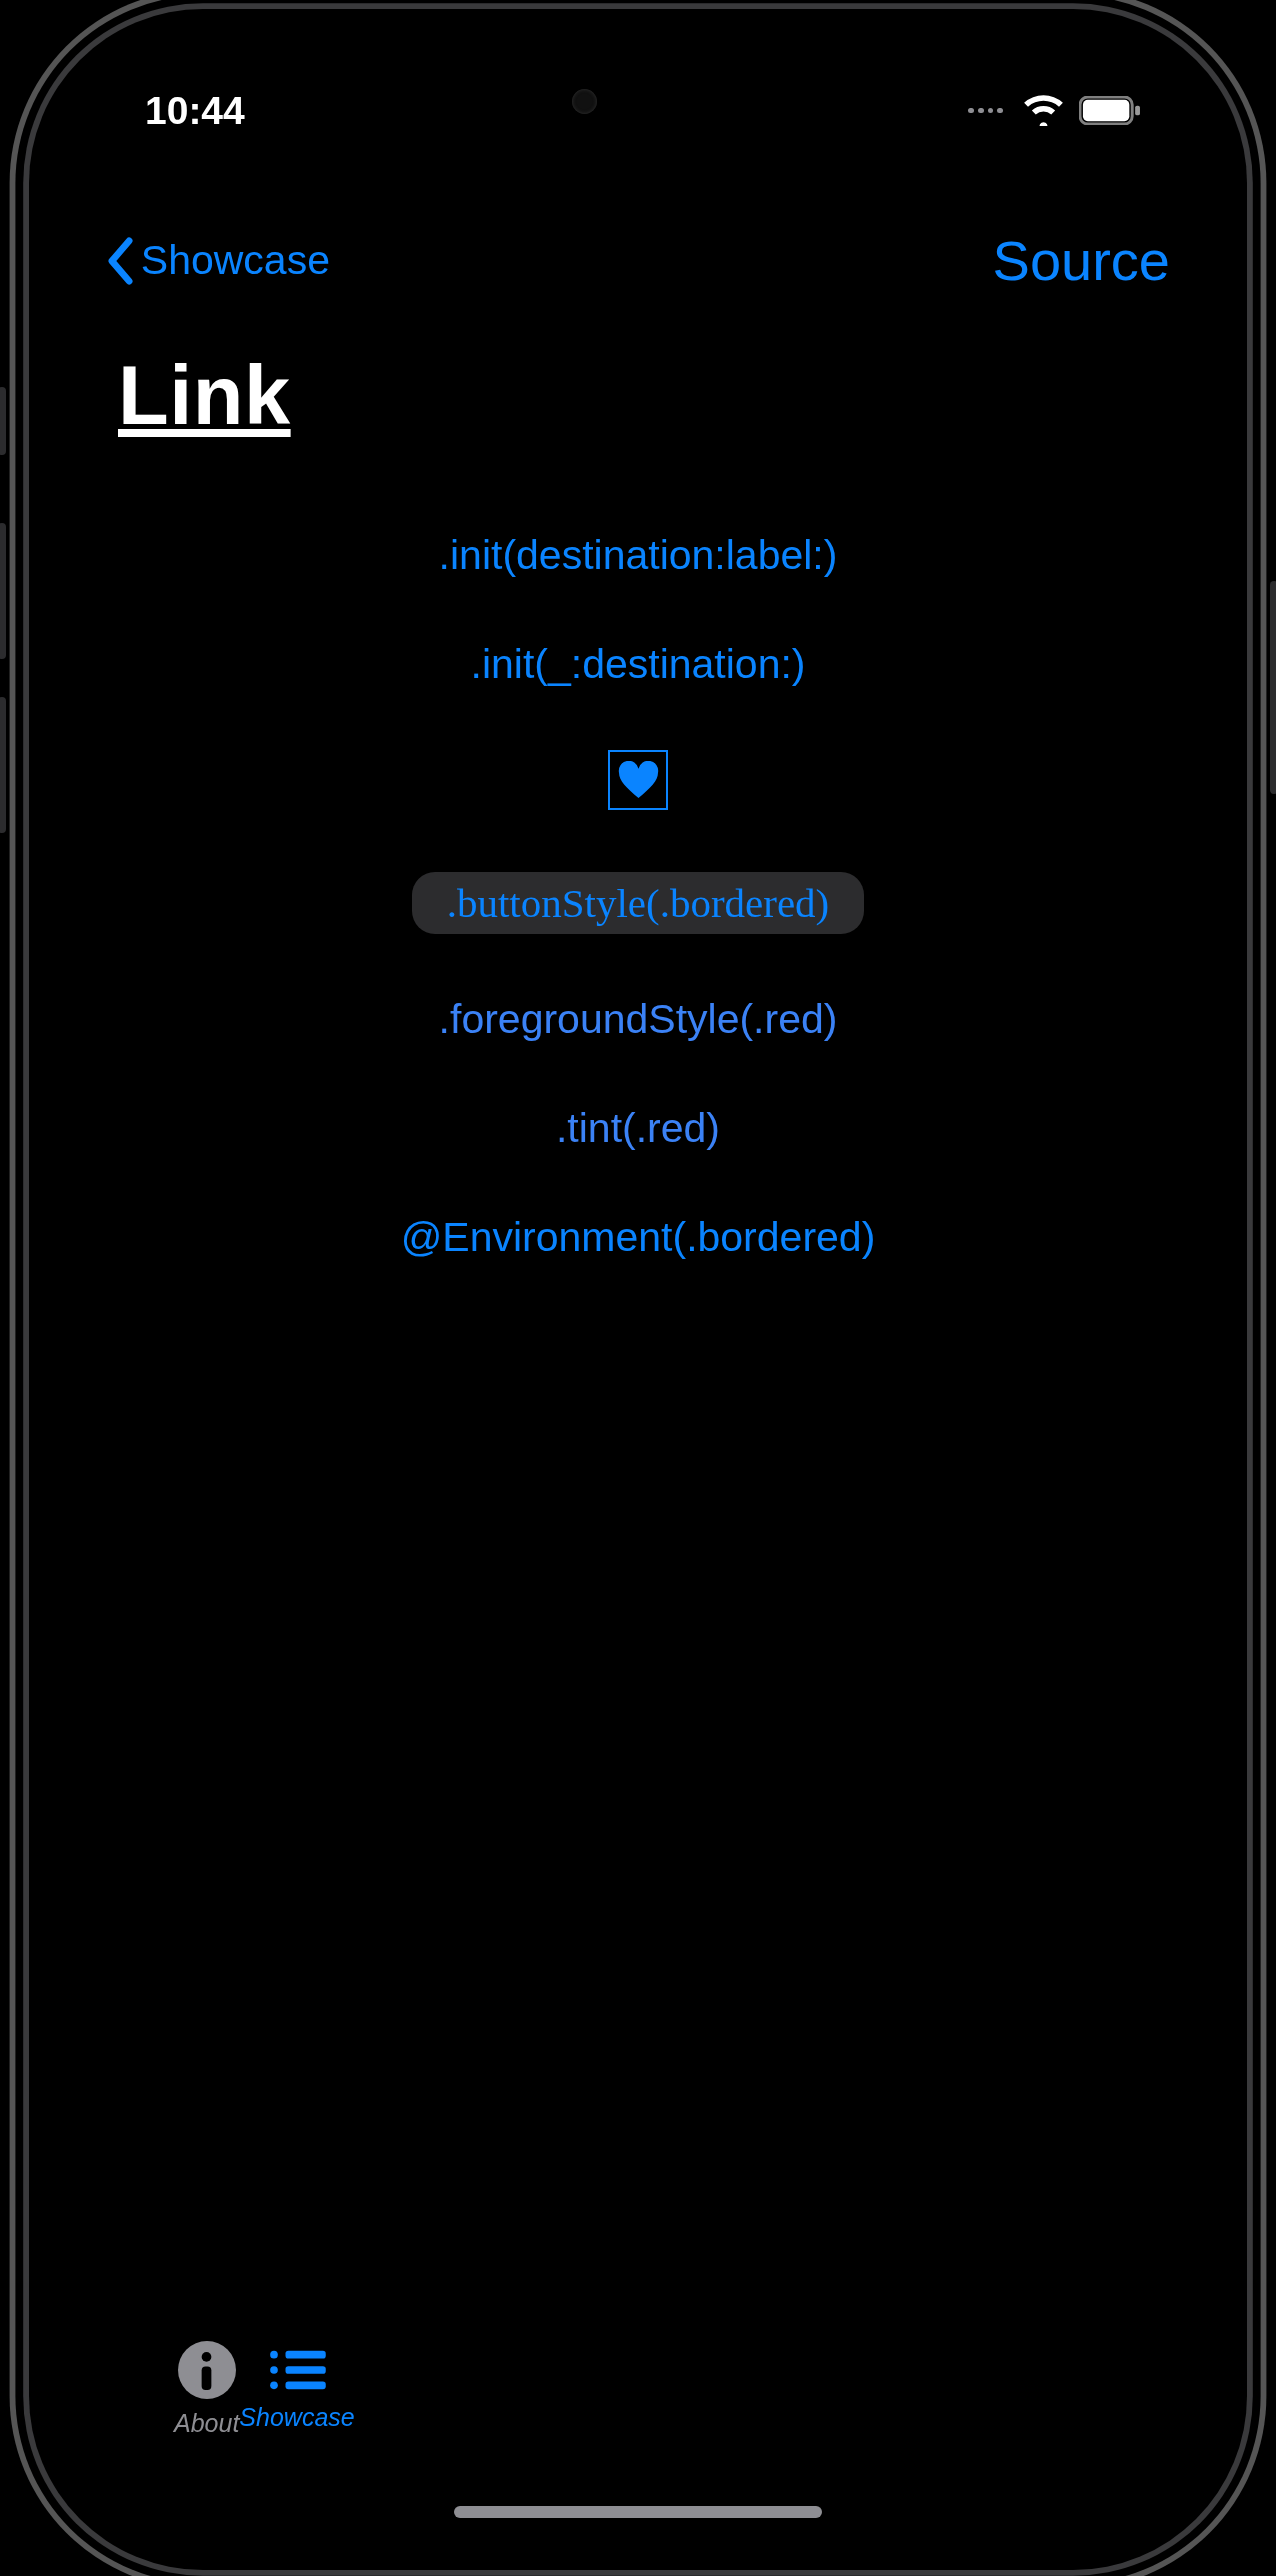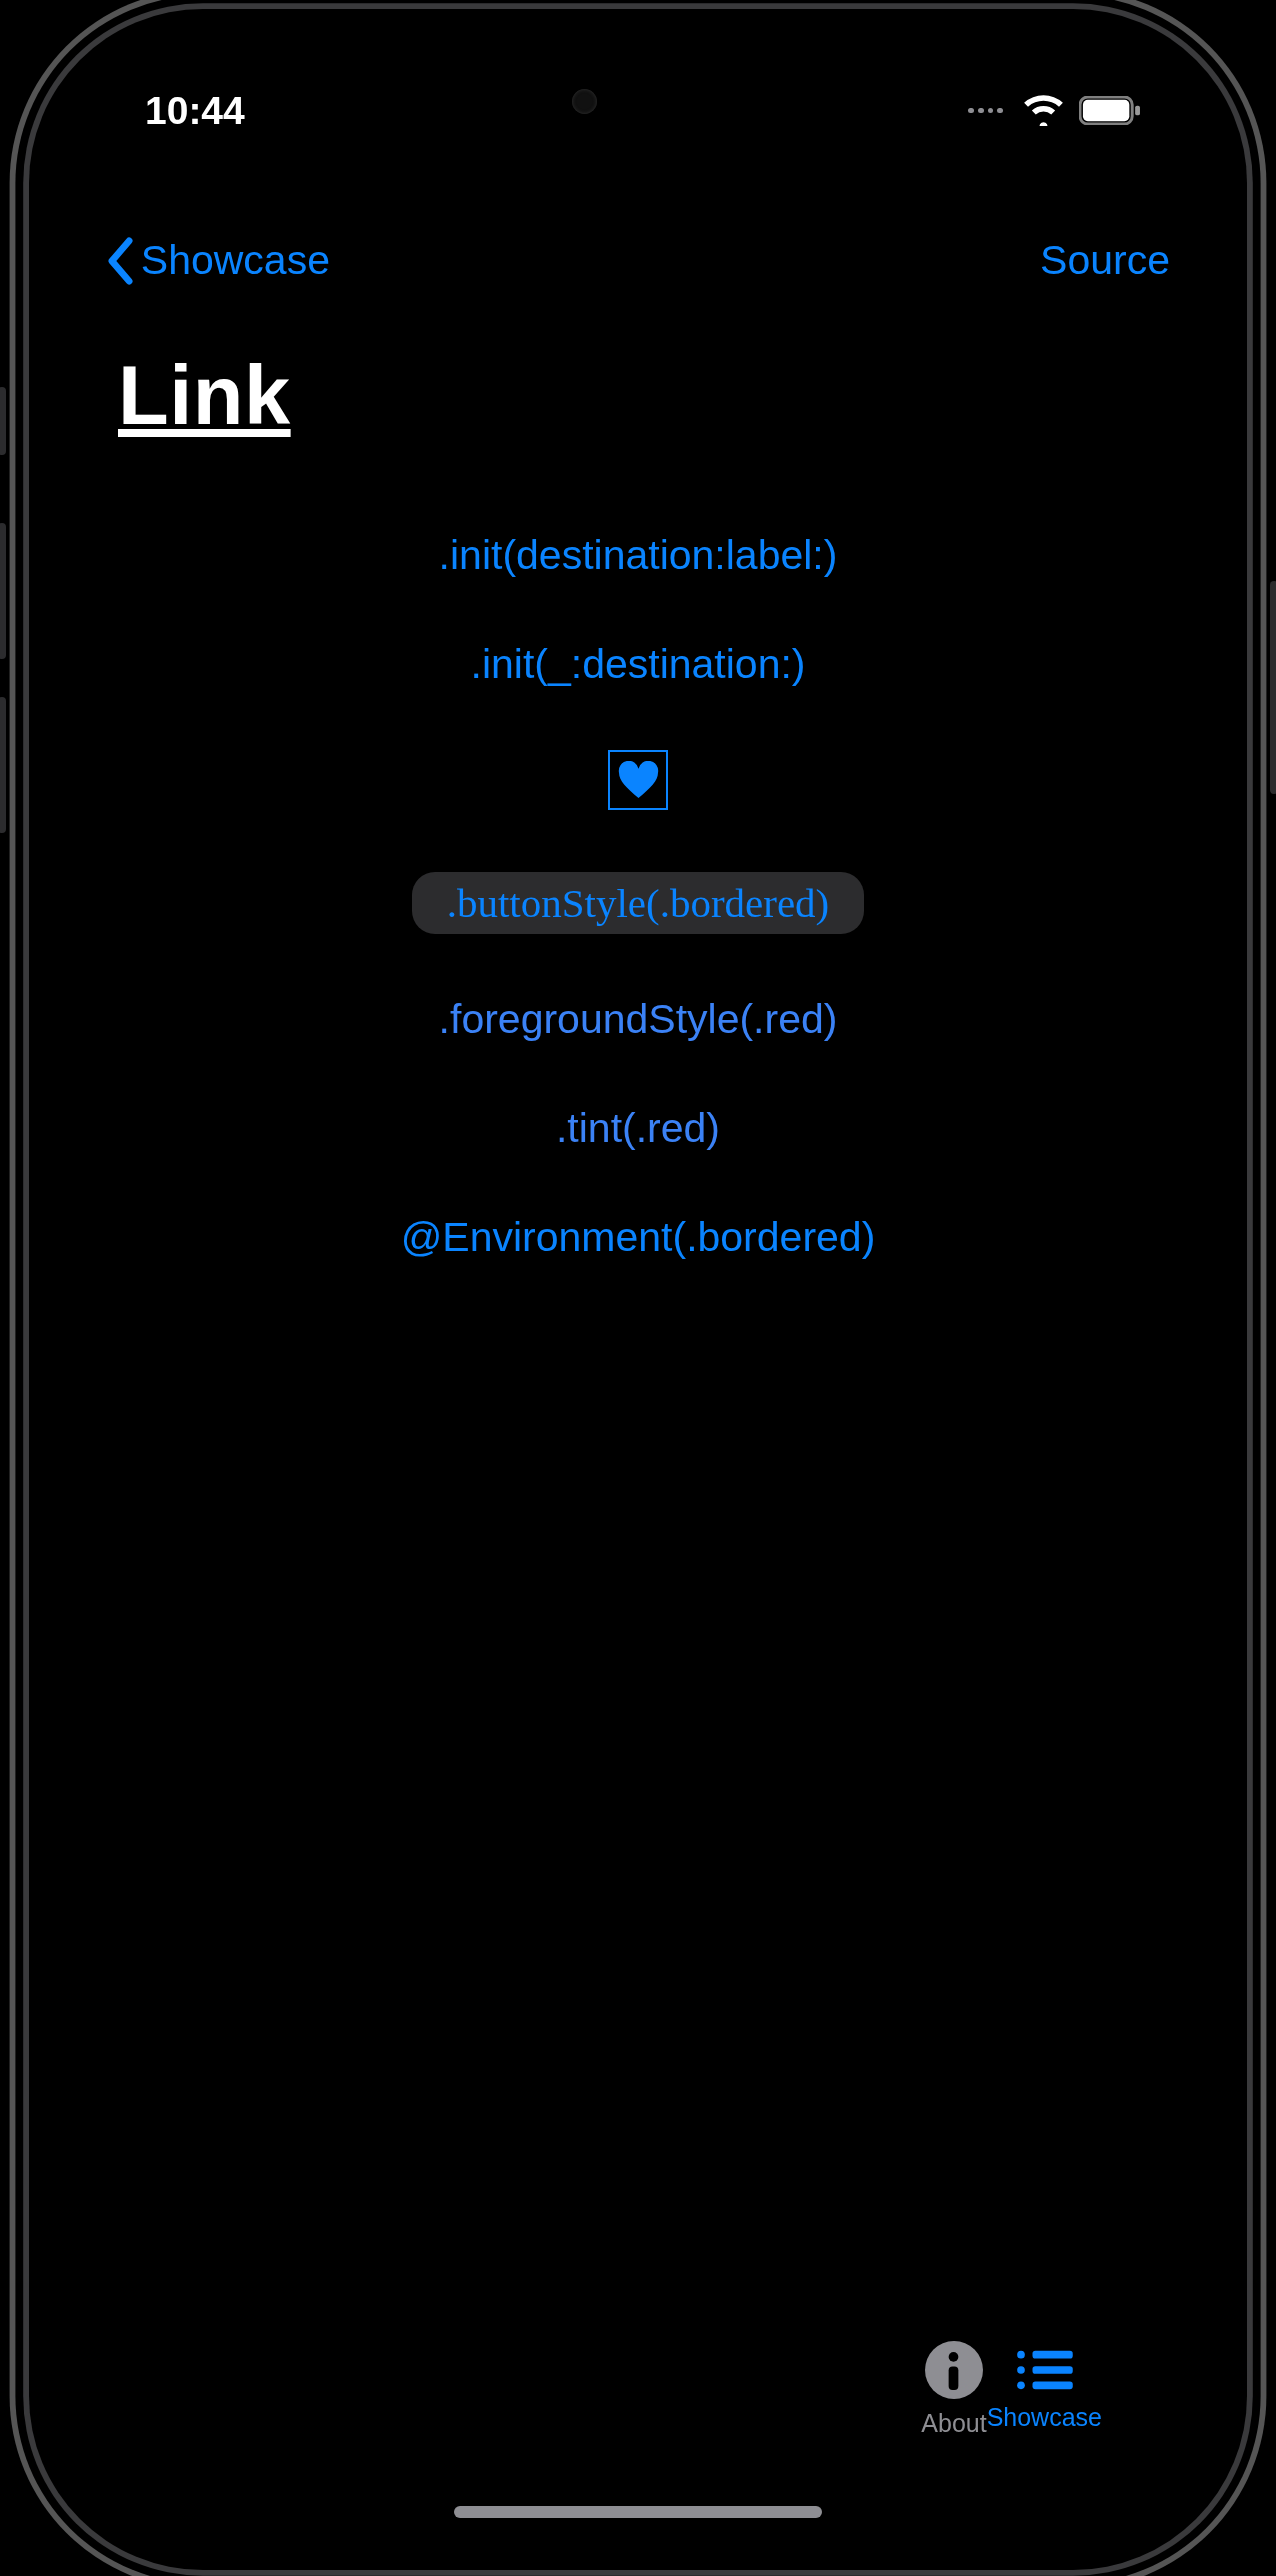--- a/index.html
+++ b/index.html
@@ -76,21 +76,21 @@
     display:flex; align-items:center; justify-content:space-between;
     padding:0 48px;
     color:#0a84ff;
     font-size:41px;
   }
   .nav-back {
     display:flex; align-items:center; gap:5.8px;
     cursor:pointer;
   }
   .chevron-left svg { display:block; }
-  .nav-right { cursor:pointer; font-size:41px; }
+  .nav-right { cursor:pointer; font-size:56px; }
 
   
   .large-title {
     position:absolute;
     top:310px; left:60px;
     font-size:83px;
     font-weight:700;
     color:#fff;
     letter-spacing:0.5px;
     text-decoration:underline;
@@ -121,22 +121,23 @@
     color:#0a84ff;
     font-size:41px;
     cursor:pointer;
     font-family:Liberation Serif, serif;
   }
 
   
   .tab-bar {
     position:absolute; bottom:64px; left:0; right:0;
     height:155px;
-    display:flex; align-items:center; justify-content:flex-end;
+    display:flex; align-items:center; justify-content:flex-start;
     padding:0 116px 19.4px;
+    font-style:italic;
   }
   .tab-item {
     display:flex; flex-direction:column; align-items:center; gap:9.7px;
     cursor:pointer;
     font-size:25px;
   }
   .tab-item.inactive { color:#8e8e93; }
   .tab-item.active { color:#0a84ff; }
   .tab-icon-circle {
     width:58px; height:58px; border-radius:50%;

